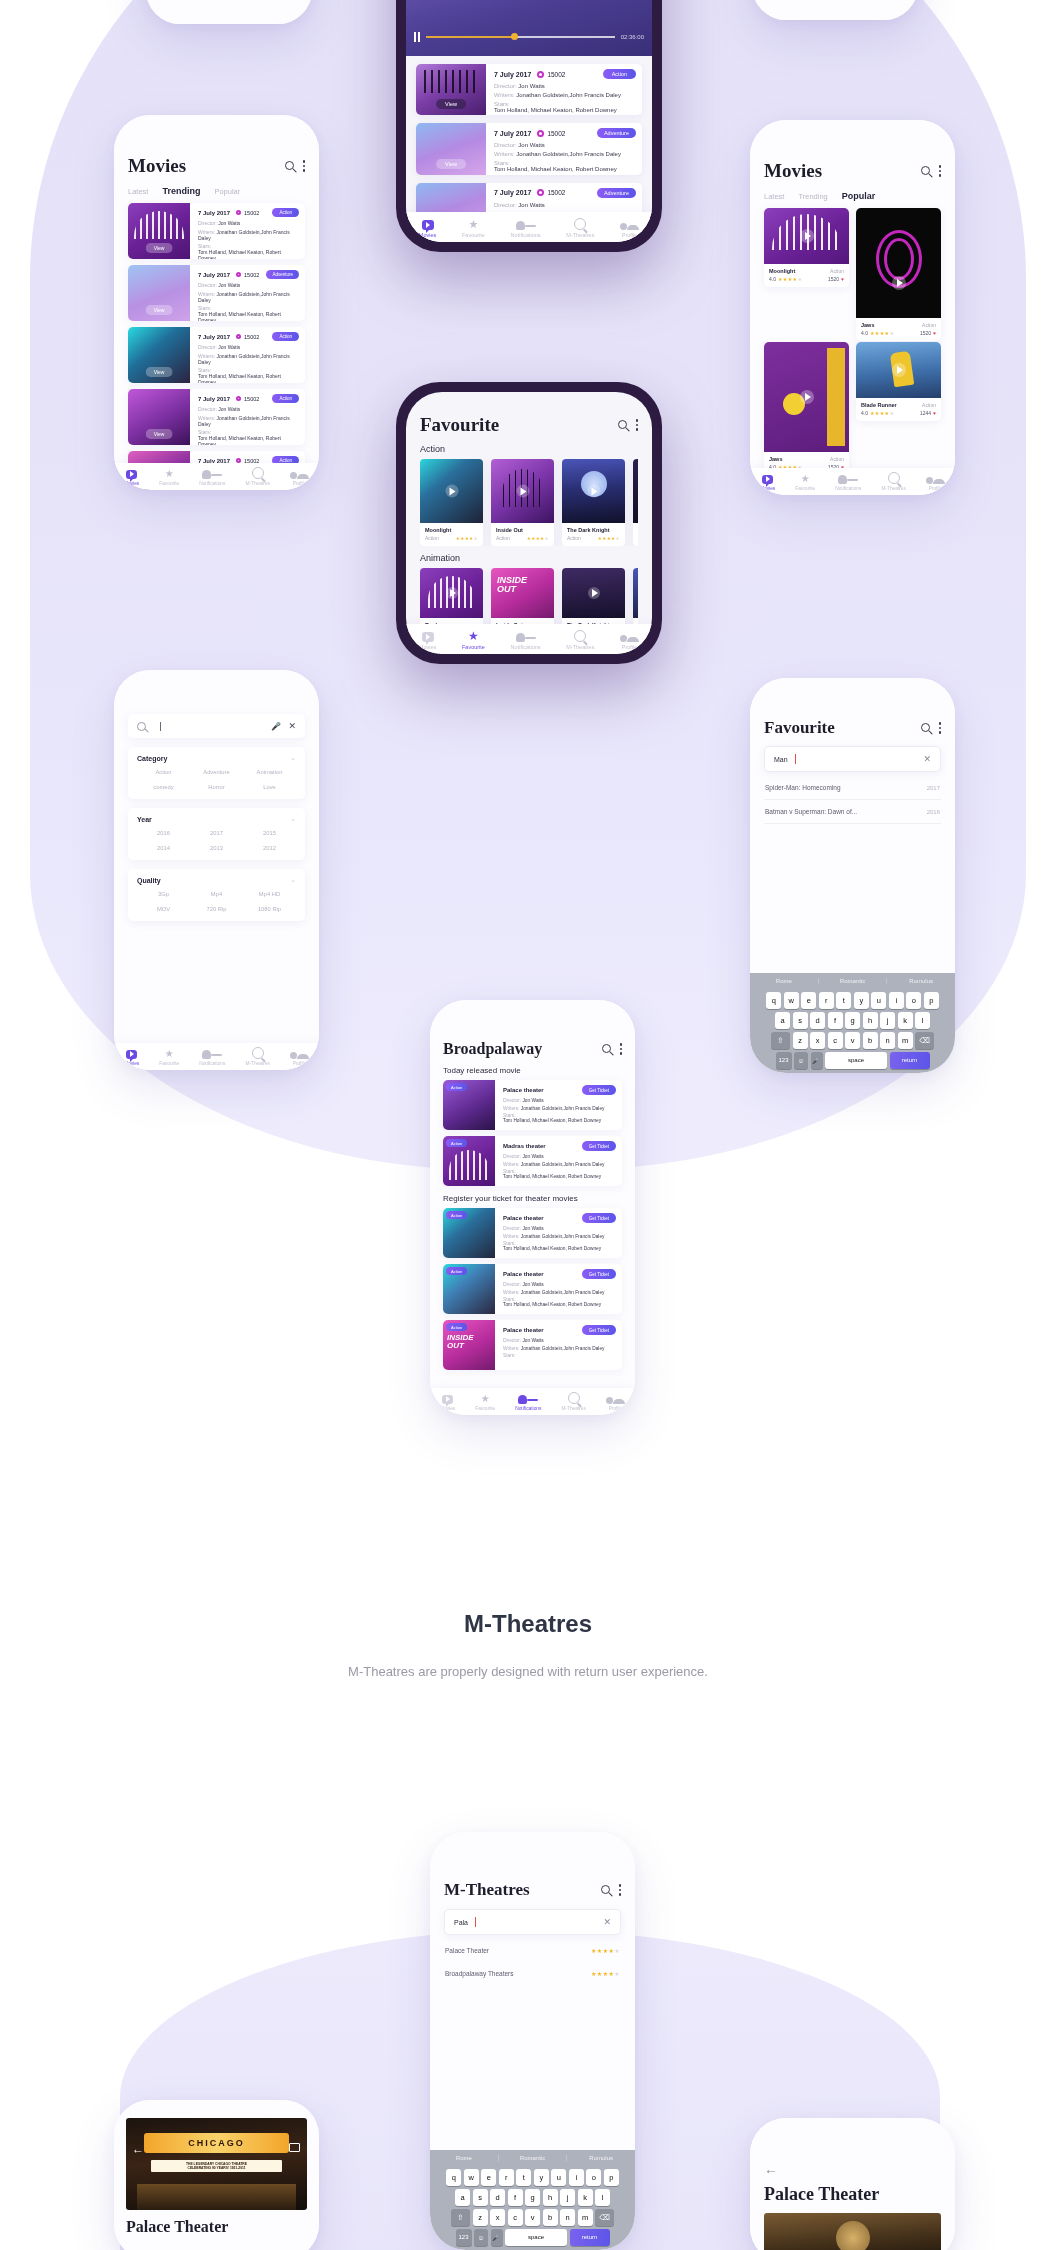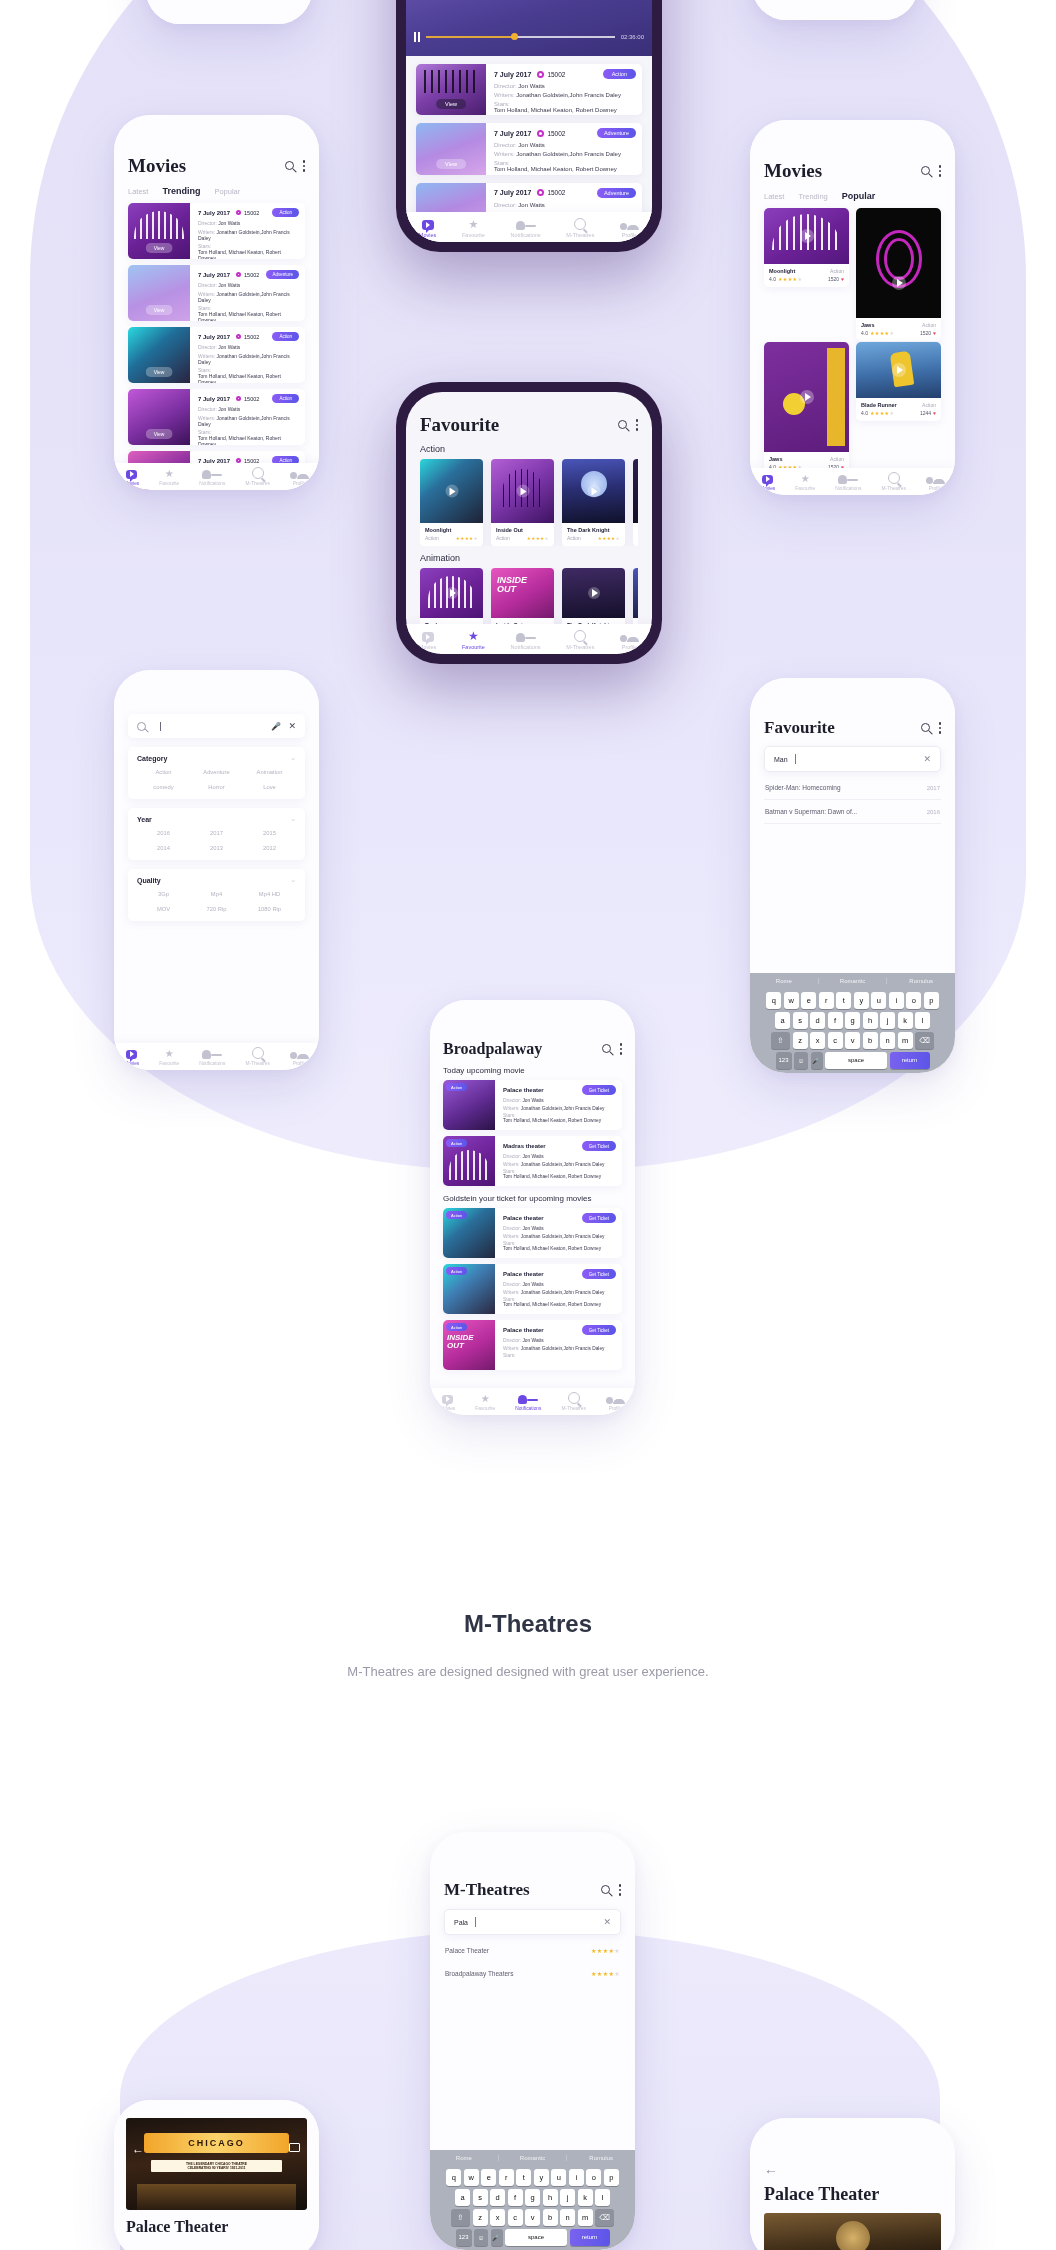--- a/index.html
+++ b/index.html
@@ -1033,21 +1033,21 @@
             <b></b>
           </span>
         <span class="ic-dots">
             <s></s>
             <s></s>
             <s></s>
           </span>
       </div>
     </div>
 
-    <div class="fsection" style="margin-top:8px;font-size:8px;">Today upcoming movie</div>
+    <div class="fsection" style="margin-top:8px;font-size:8px;">Today released movie</div>
     <div style="margin-top:5px;display:flex;flex-direction:column;gap:6px;">
       <div class="mrow" style="height:50px;">
         <div class="mthumb" style="width:52px;background:linear-gradient(150deg,#9b5ad6,#5f2a91 55%,#2a1346);">
           <span class="badge" style="position:absolute;left:3px;top:3px;font-size:4px;padding:1.5px 5px;margin:0;">Action</span>
         </div>
         <div class="minfo">
           <div class="mtop">
             <span class="mdate" style="font-size:6px;">Palace theater</span>
             <span class="badge" style="font-size:4.5px;padding:2.5px 7px;">Get Ticket</span>
           </div>
@@ -1081,21 +1081,21 @@
           <div style="margin-top:3px;font-size:4.8px;">
             <span class="lbl">Writers:</span>
             <span class="val">Jonathan Goldstein,John Francis Daley</span>
           </div>
           <div class="lbl" style="margin-top:2px;font-size:4.8px;">Stars:</div>
           <div class="val" style="font-size:4.8px;">Tom Holland, Michael Keaton, Robert Downey</div>
         </div>
       </div>
     </div>
 
-    <div class="fsection" style="margin-top:8px;font-size:8px;">Goldstein your ticket for upcoming movies</div>
+    <div class="fsection" style="margin-top:8px;font-size:8px;">Register your ticket for theater movies</div>
     <div style="margin-top:5px;display:flex;flex-direction:column;gap:6px;">
       <div class="mrow" style="height:50px;">
         <div class="mthumb" style="width:52px;background:linear-gradient(140deg,#2cd6dd 0%,#2a6f9c 40%,#23283f 100%);">
           <span class="badge" style="position:absolute;left:3px;top:3px;font-size:4px;padding:1.5px 5px;margin:0;">Action</span>
         </div>
         <div class="minfo">
           <div class="mtop">
             <span class="mdate" style="font-size:6px;">Palace theater</span>
             <span class="badge" style="font-size:4.5px;padding:2.5px 7px;">Get Ticket</span>
           </div>
@@ -1187,21 +1187,21 @@
             <b></b>
           </span>
         <span class="nlbl" style="font-size:4.8px;">Profile</span>
       </div>
     </div>
   </div>
 </div>
 
 <div style="position:absolute;left:0;right:0;top:1610px;z-index:4;">
   <div class="sec-title" style="font-size:24px;">M-Theatres</div>
-  <div class="sec-sub" style="margin-top:24px;font-size:13px;line-height:1.55;max-width:380px;margin-left:auto;margin-right:auto;">M-Theatres are designed designed with great user experience.</div>
+  <div class="sec-sub" style="margin-top:24px;font-size:13px;line-height:1.55;max-width:380px;margin-left:auto;margin-right:auto;">M-Theatres are properly designed with return user experience.</div>
 </div>
 
 <div class="phone" style="left:430px; top:1832px; width:205px; height:418px;">
   <div class="notch" style="background:#fdfdff;"></div>
   <div class="screen" style="padding:48px 14px 0;">
     <div class="app-head">
       <div class="app-title" style="font-size:17px;">M-Theatres</div>
       <div class="hicons">
         <span class="ic-search">
             <i></i>

